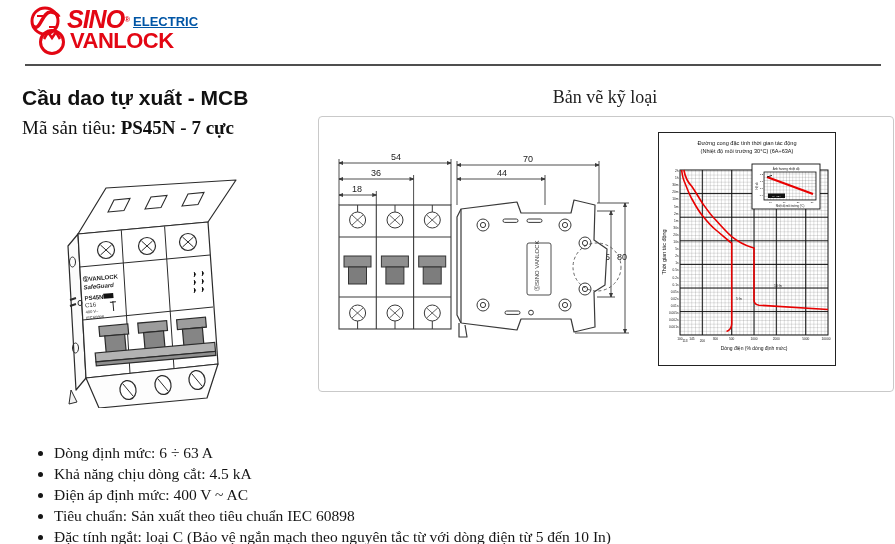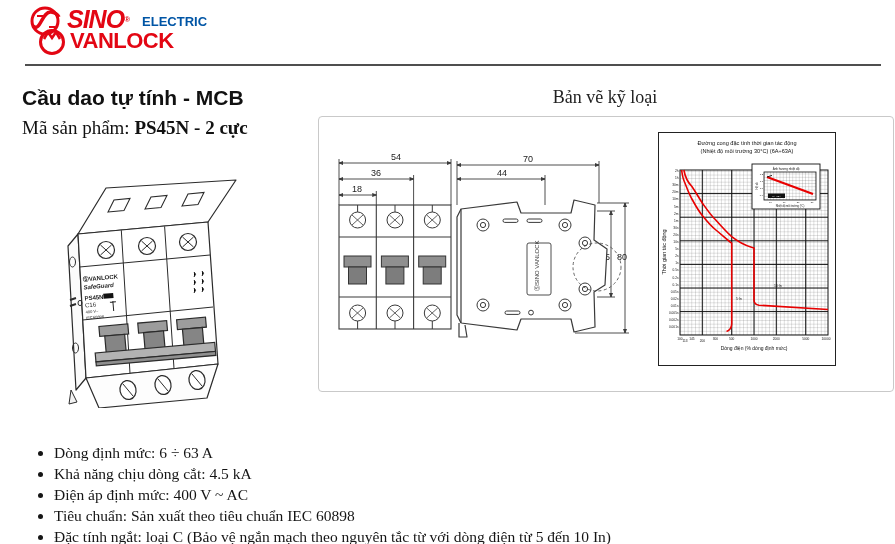--- a/index.html
+++ b/index.html
@@ -3,21 +3,21 @@
 <meta charset="utf-8">
 <style>
   html,body{margin:0;padding:0;background:#fff;}
   .page{position:relative;width:895px;height:544px;background:#fff;overflow:hidden;
         font-family:"Liberation Sans",sans-serif;color:#1a1a1a;}
   .abs{position:absolute;}
   
   .logo-row{display:flex;align-items:flex-start;}
   .sino-text{font-size:25px;font-weight:bold;font-style:italic;letter-spacing:-1px;}
   .sino-reg{font-size:8px;font-weight:bold;vertical-align:super;}
-  .electric-text{font-size:13px;font-weight:bold;letter-spacing:0px;margin-left:12px;margin-top:9px;}
+  .electric-text{font-size:13px;font-weight:bold;letter-spacing:0px;margin-left:3px;margin-top:9px;text-decoration:underline;}
   .vanlock-text{font-size:22px;font-weight:bold;letter-spacing:-0.5px;}
   .divider{background:#4f4f4f;height:2px;}
   
   .main-title{font-size:21px;font-weight:bold;color:#111;}
   .code-line{font-family:"Liberation Serif",serif;font-size:19px;color:#111;}
   .code-line b{font-weight:bold;}
   .tech-heading{font-family:"Liberation Serif",serif;font-size:18px;color:#222;text-align:center;}
   
   .techbox{border:1px solid #c9c9c9;border-radius:4px;background:#fff;}
   
@@ -47,23 +47,23 @@
     <div class="logo-row">
       <svg width="32" height="29" viewBox="0 0 32 29">
         <circle cx="16" cy="15" r="11.5" fill="none" stroke="#e30613" stroke-width="3"></circle>
         <path d="M8,12 L12,5 L16,11 L20,5 L24,12" fill="none" stroke="#e30613" stroke-width="2.6"></path>
       </svg>
       <div class="vanlock-text" style="color:#e30613;margin-left:2px;margin-top:1px;">VANLOCK</div>
     </div>
   </div>
   <div class="abs divider" style="left:25px;top:64px;width:856px;"></div>
 
-  <div class="abs main-title" style="left:22px;top:86px;">Cầu dao tự tính - MCB</div>
+  <div class="abs main-title" style="left:22px;top:86px;">Cầu dao tự xuất - MCB</div>
   <div class="abs code-line" style="left:22px;top:117px;">
-    <span>Mã sản phẩm: </span><b>PS45N - 2 cực</b>
+    <span>Mã sản tiêu: </span><b>PS45N - 7 cực</b>
   </div>
 
   <svg class="abs" style="left:56px;top:172px;" width="196" height="236" viewBox="0 0 196 236">
     <g fill="#ffffff" stroke="#2b2b2b" stroke-width="1.2" stroke-linejoin="round">
 
       <polygon points="12,74 22,62 30,206 20,218" fill="#fbfbfb"></polygon>
 
       <polygon points="22,62 50,16 180,8 152,50"></polygon>
 
       <polygon points="22,62 152,50 162,192 30,206"></polygon>

